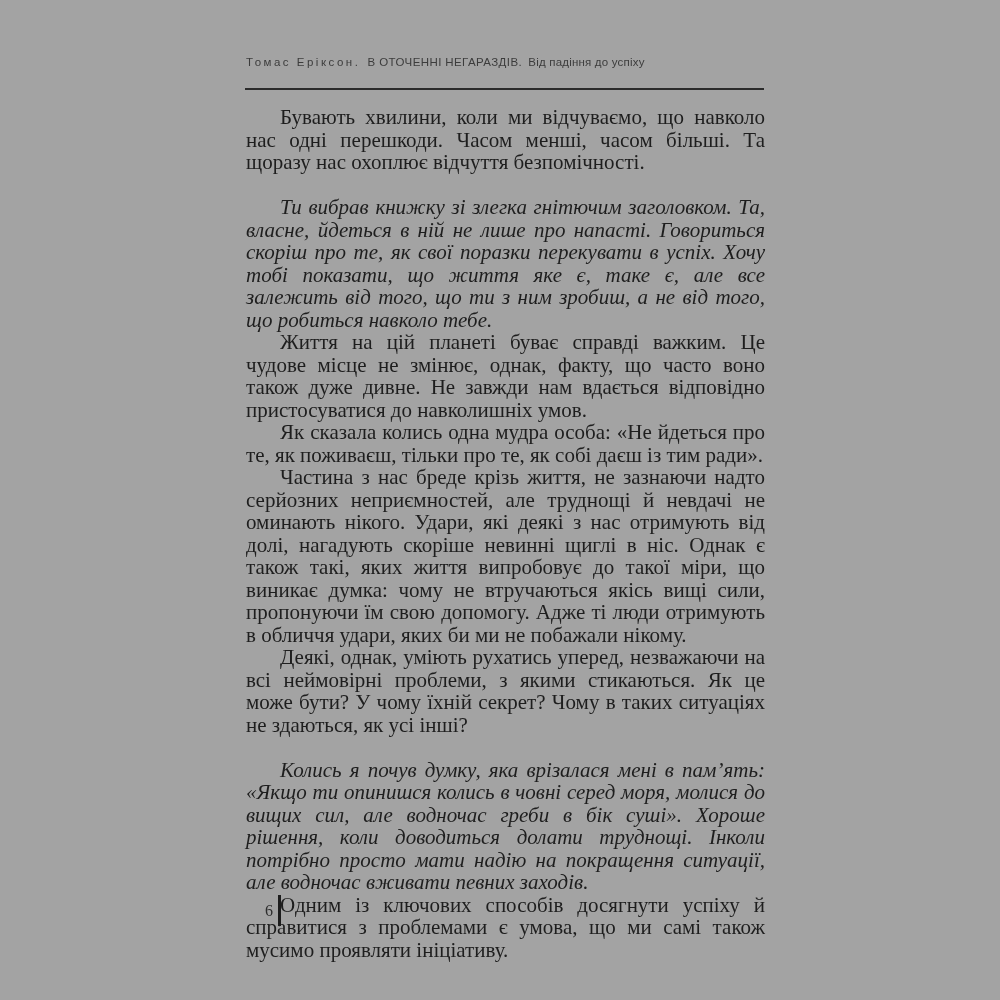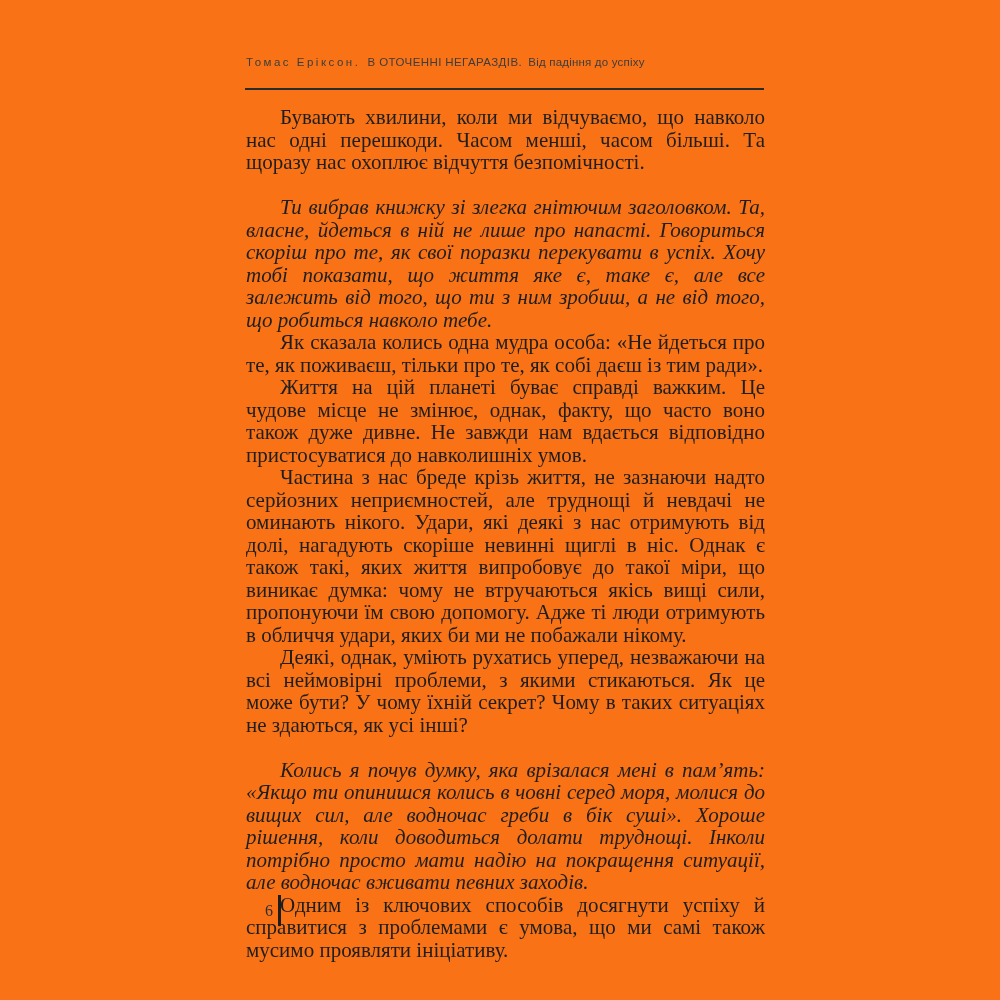--- a/index.html
+++ b/index.html
@@ -7,21 +7,21 @@
     width: 1000px;
     height: 1000px;
     background: #ffffff;
     font-family: "Liberation Serif", serif;
     overflow: hidden;
   }
   .book-page {
     position: relative;
     width: 1000px;
     height: 1000px;
-    background: #f97316;
+    background: #a3a3a3;
   }
   
   .running-header {
     position: absolute;
     left: 246px;
     top: 56px;
     width: 518px;
     font-family: "Liberation Sans", sans-serif;
     font-size: 11.5px;
     color: #3c3c3c;
@@ -98,22 +98,22 @@
     <span class="author">Томас Еріксон.</span>
     <span class="book-title">В ОТОЧЕННІ НЕГАРАЗДІВ.</span>
     <span class="subtitle">Від падіння до успіху</span>
   </div>
 
   <div class="header-rule"></div>
 
   <div class="text-block">
     <p>Бувають хвилини, коли ми відчуваємо, що навколо нас одні перешкоди. Часом менші, часом більші. Та щоразу нас охоплює відчуття безпомічності.</p>
     <p class="gap-before">Ти вибрав книжку зі злегка гнітючим заголовком. Та, власне, йдеться в ній не лише про напасті. Говориться скоріш про те, як свої поразки перекувати в успіх. Хочу тобі показати, що життя яке є, таке є, але все залежить від того, що ти з ним зробиш, а не від того, що робиться навколо тебе.</p>
+    <p>Життя на цій планеті буває справді важким. Це чудове місце не змінює, однак, факту, що часто воно також дуже дивне. Не завжди нам вдається відповідно пристосуватися до навколишніх умов.</p>
     <p>Як сказала колись одна мудра особа: «Не йдеться про те, як поживаєш, тільки про те, як собі даєш із тим ради».</p>
-    <p>Життя на цій планеті буває справді важким. Це чудове місце не змінює, однак, факту, що часто воно також дуже дивне. Не завжди нам вдається відповідно пристосуватися до навколишніх умов.</p>
     <p>Частина з нас бреде крізь життя, не зазнаючи надто серйозних неприємностей, але труднощі й невдачі не оминають нікого. Удари, які деякі з нас отримують від долі, нагадують скоріше невинні щиглі в ніс. Однак є також такі, яких життя випробовує до такої міри, що виникає думка: чому не втручаються якісь вищі сили, пропонуючи їм свою допомогу. Адже ті люди отримують в обличчя удари, яких би ми не побажали нікому.</p>
     <p>Деякі, однак, уміють рухатись уперед, незважаючи на всі неймовірні проблеми, з якими стикаються. Як це може бути? У чому їхній секрет? Чому в таких ситуаціях не здаються, як усі інші?</p>
     <p class="gap-before">Колись я почув думку, яка врізалася мені в пам’ять: «Якщо ти опинишся колись в човні серед моря, молися до вищих сил, але водночас греби в бік суші». Хороше рішення, коли доводиться долати труднощі. Інколи потрібно просто мати надію на покращення ситуації, але водночас вживати певних заходів.</p>
     <p>Одним із ключових способів досягнути успіху й справитися з проблемами є умова, що ми самі також мусимо проявляти ініціативу.</p>
   </div>
 
   <div class="page-footer">
     <span class="page-number">6</span>
     <span class="page-number-bar"></span>
   </div>

